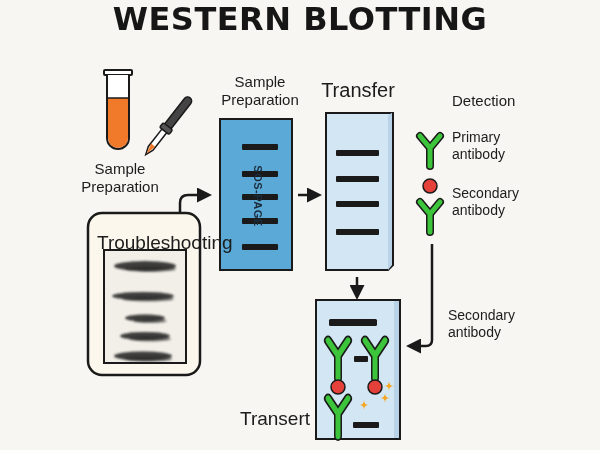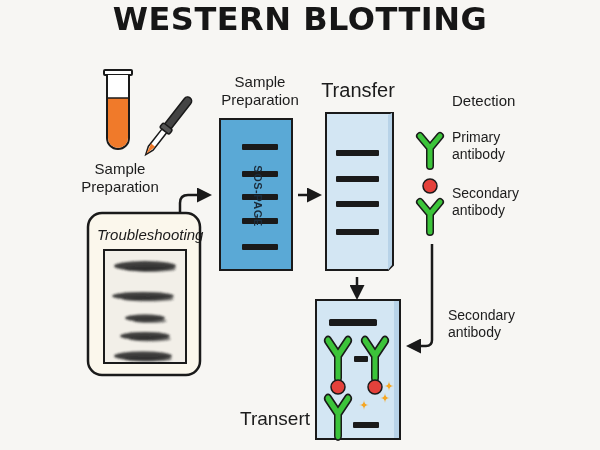--- a/index.html
+++ b/index.html
@@ -140,20 +140,20 @@
 
 <div class="lbl" style="left:452px;top:129px;">
   <div>Primary</div>
   <div>antibody</div>
 </div>
 <div class="lbl" style="left:452px;top:185px;">
   <div>Secondary</div>
   <div>antibody</div>
 </div>
 
-<div class="lbl" style="left:97px;top:226px;font-size:15px;font-style:italic;">Troubleshooting</div>
+<div class="lbl" style="left:97px;top:234px;font-size:19px;">Troubleshooting</div>
 
 <div class="lbl" style="left:448px;top:307px;">
   <div>Secondary</div>
   <div>antibody</div>
 </div>
 
 <div class="lbl" style="left:240px;top:410px;font-size:19px;">Transert</div>
 
 </body></html>

